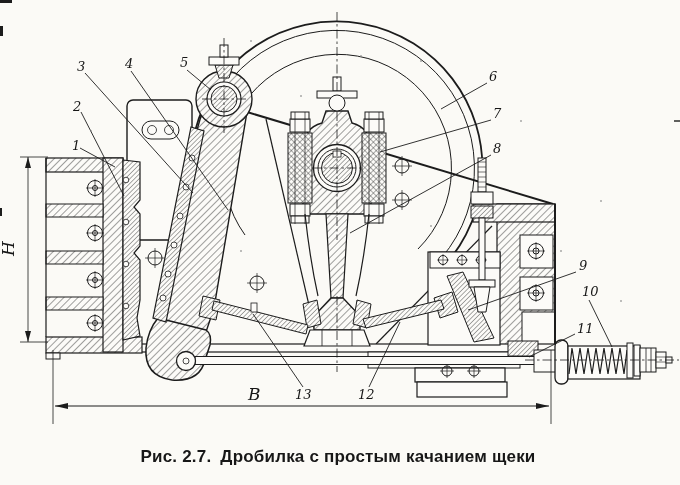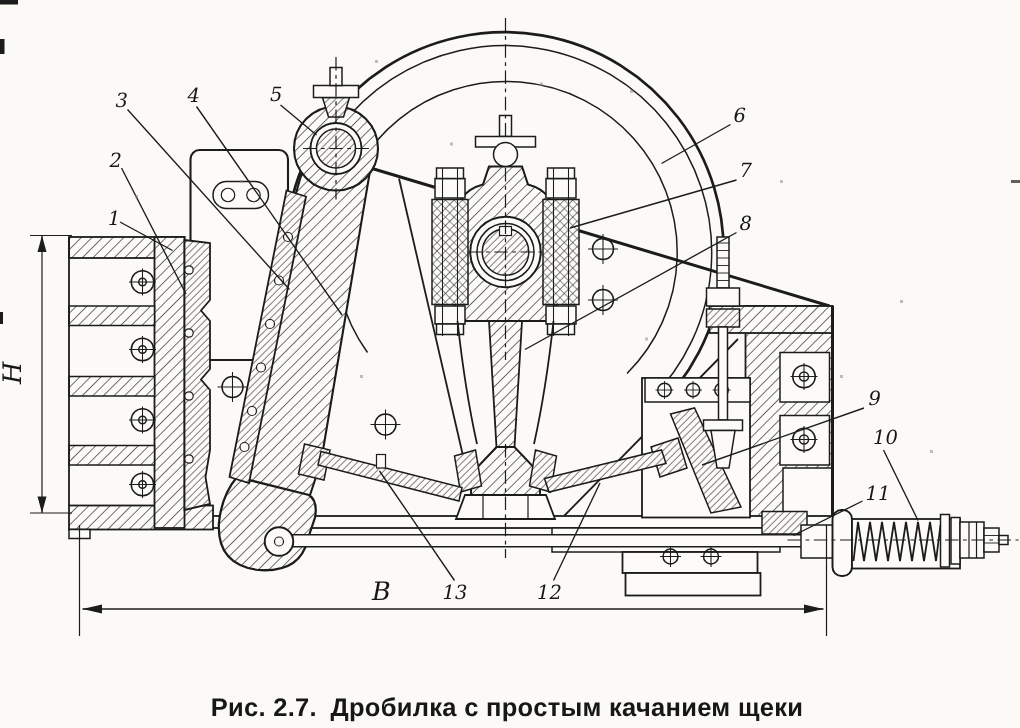--- a/index.html
+++ b/index.html
@@ -14,21 +14,21 @@
   .h{fill:url(#ht);stroke:#1c1c1c;}
   .hd{fill:url(#htd);stroke:#1c1c1c;}
   .hx{fill:url(#htx);stroke:#1c1c1c;}
   .s08{stroke-width:.8} .s1{stroke-width:1} .s12{stroke-width:1.2}
   .s14{stroke-width:1.4} .s2{stroke-width:2}
   .cl{stroke:#1c1c1c;stroke-width:.8;stroke-dasharray:9 3 2.5 3;fill:none;}
   .ld{stroke:#1c1c1c;stroke-width:.9;fill:none;}
   .num{font:italic 13px "DejaVu Serif",serif;fill:#161616;}
   .dim{font:italic 17px "DejaVu Serif",serif;fill:#161616;}
   .caption{
-    position:absolute;left:0;top:462px;width:676px;text-align:center;
+    position:absolute;left:0;top:447px;width:676px;text-align:center;
     font-size:17px;font-weight:600;color:#171717;letter-spacing:.2px;
   }
   .caption .sp{margin-right:9px;}
 </style>
 </head>
 <body>
 
 <svg width="680" height="440" viewBox="0 0 680 440">
   <defs>
     <pattern id="ht" width="5" height="5" patternUnits="userSpaceOnUse" patternTransform="rotate(45)">

